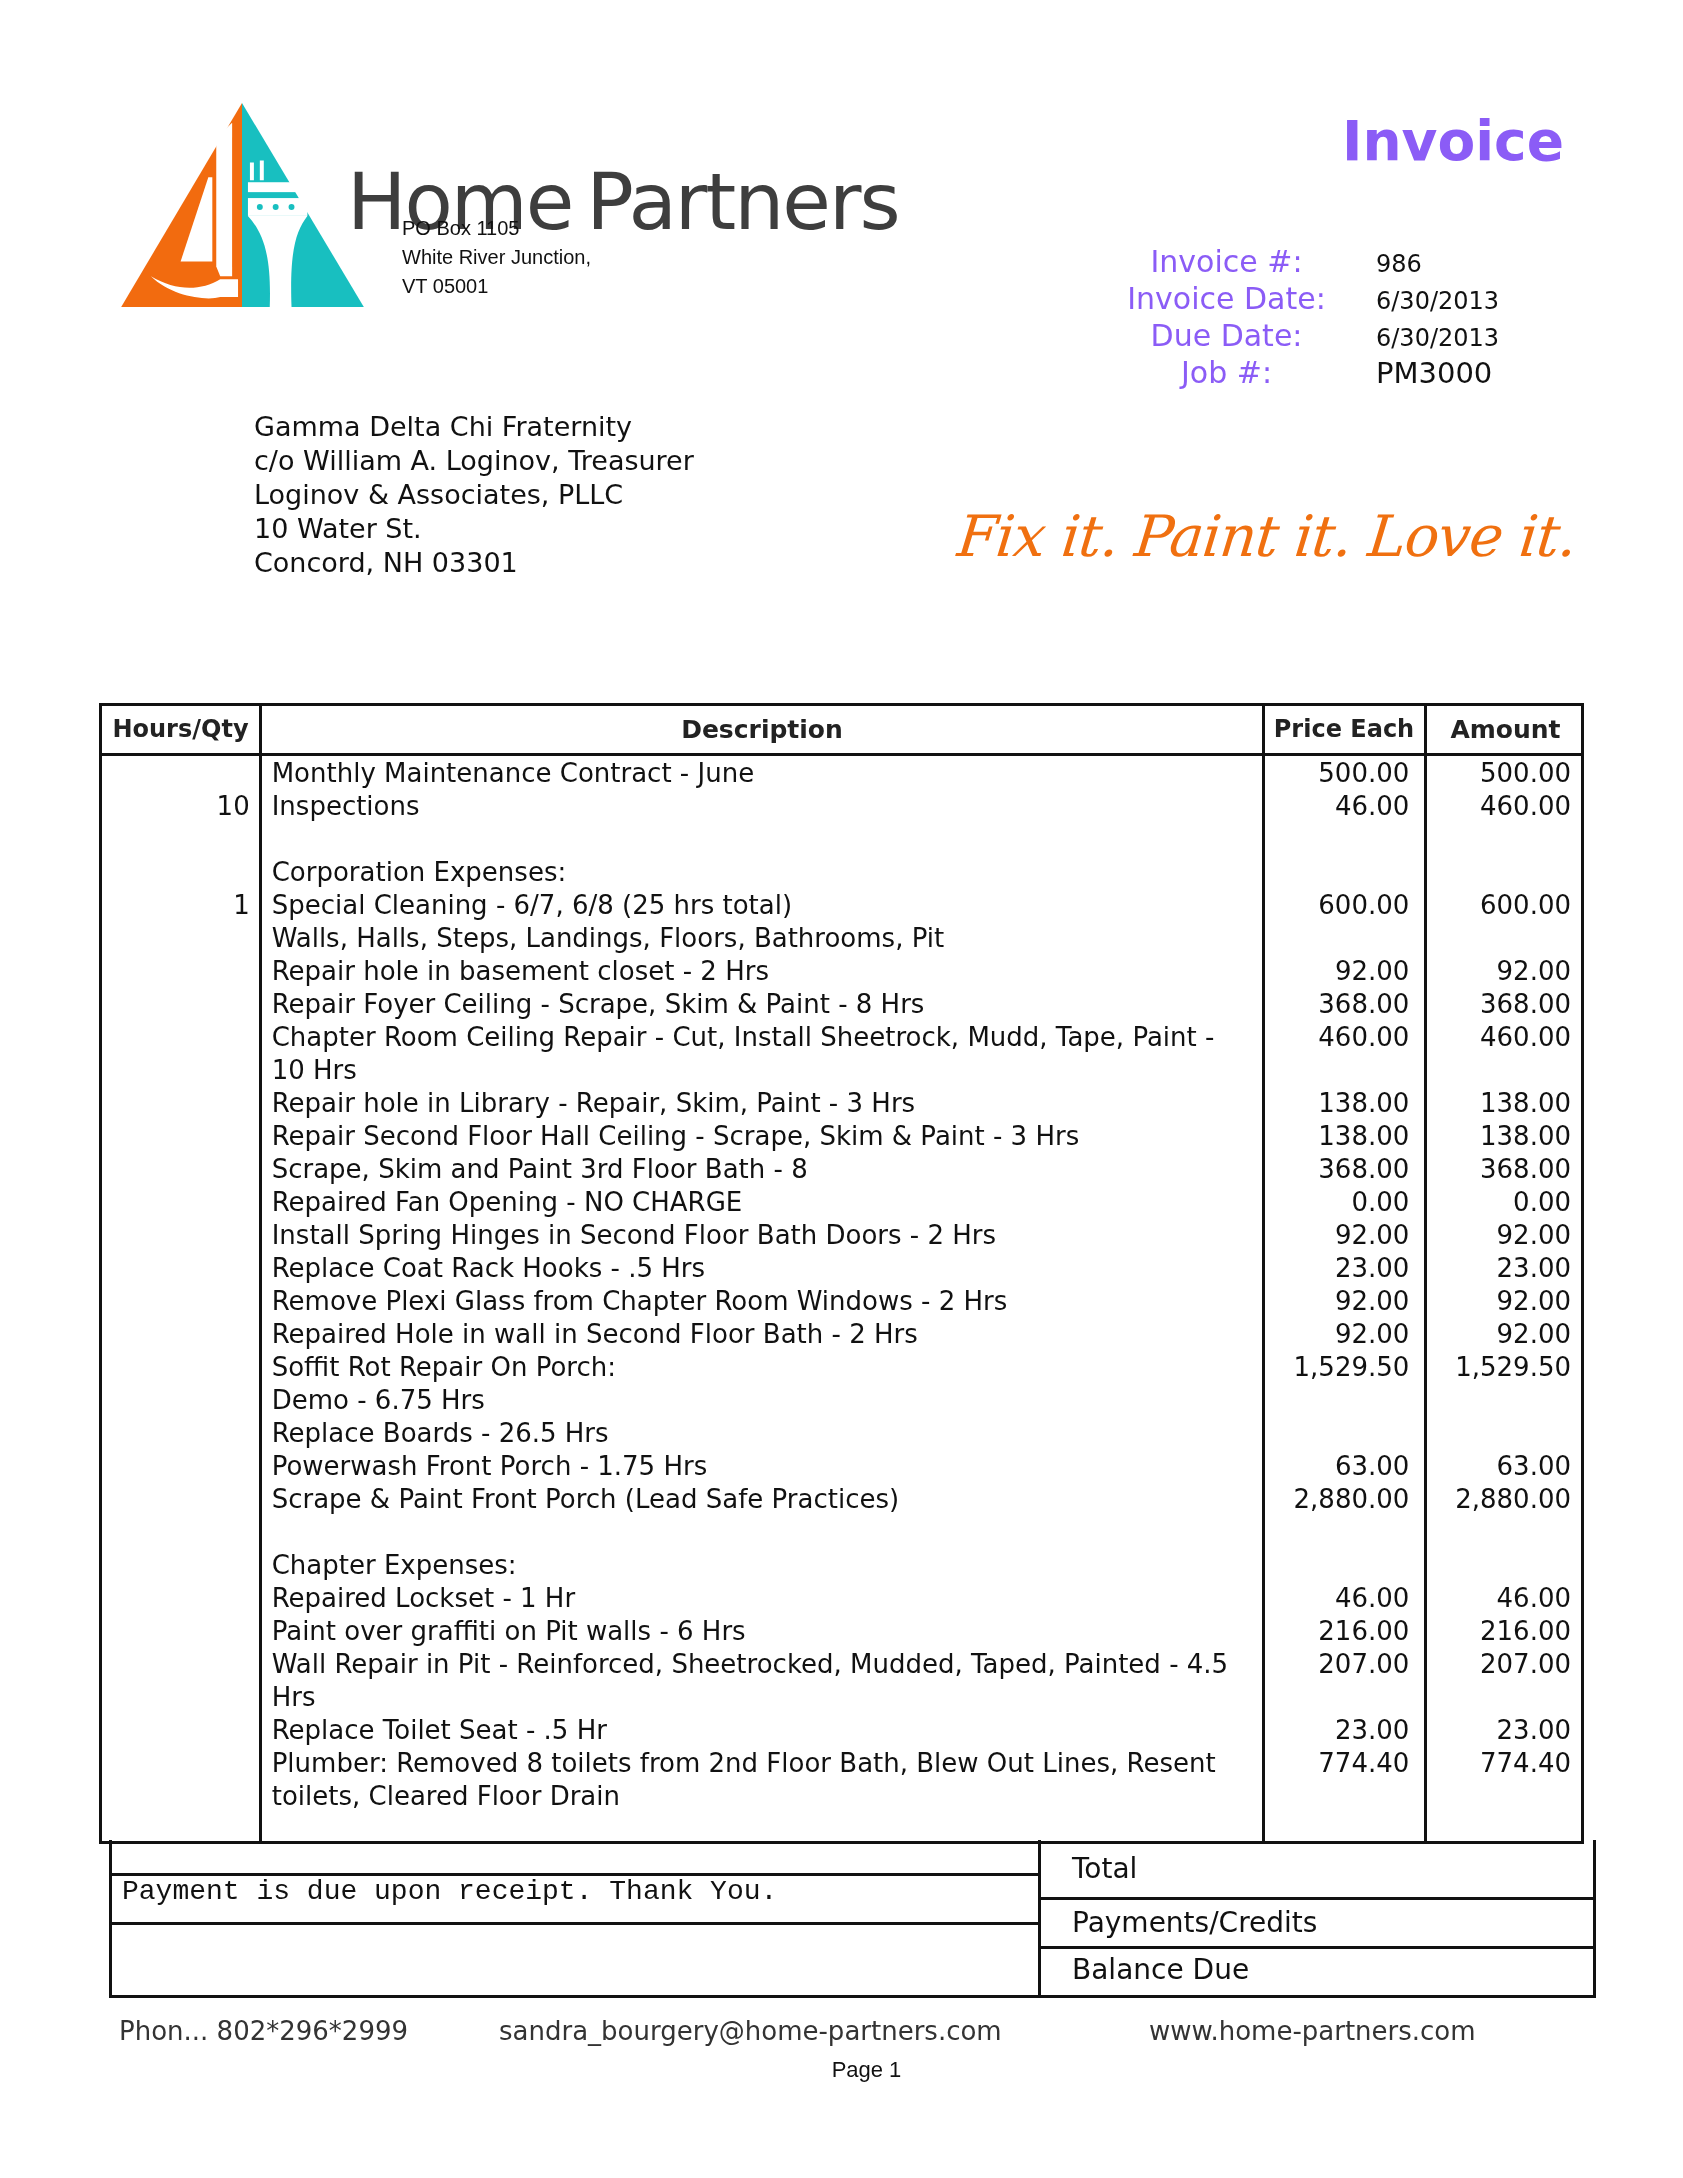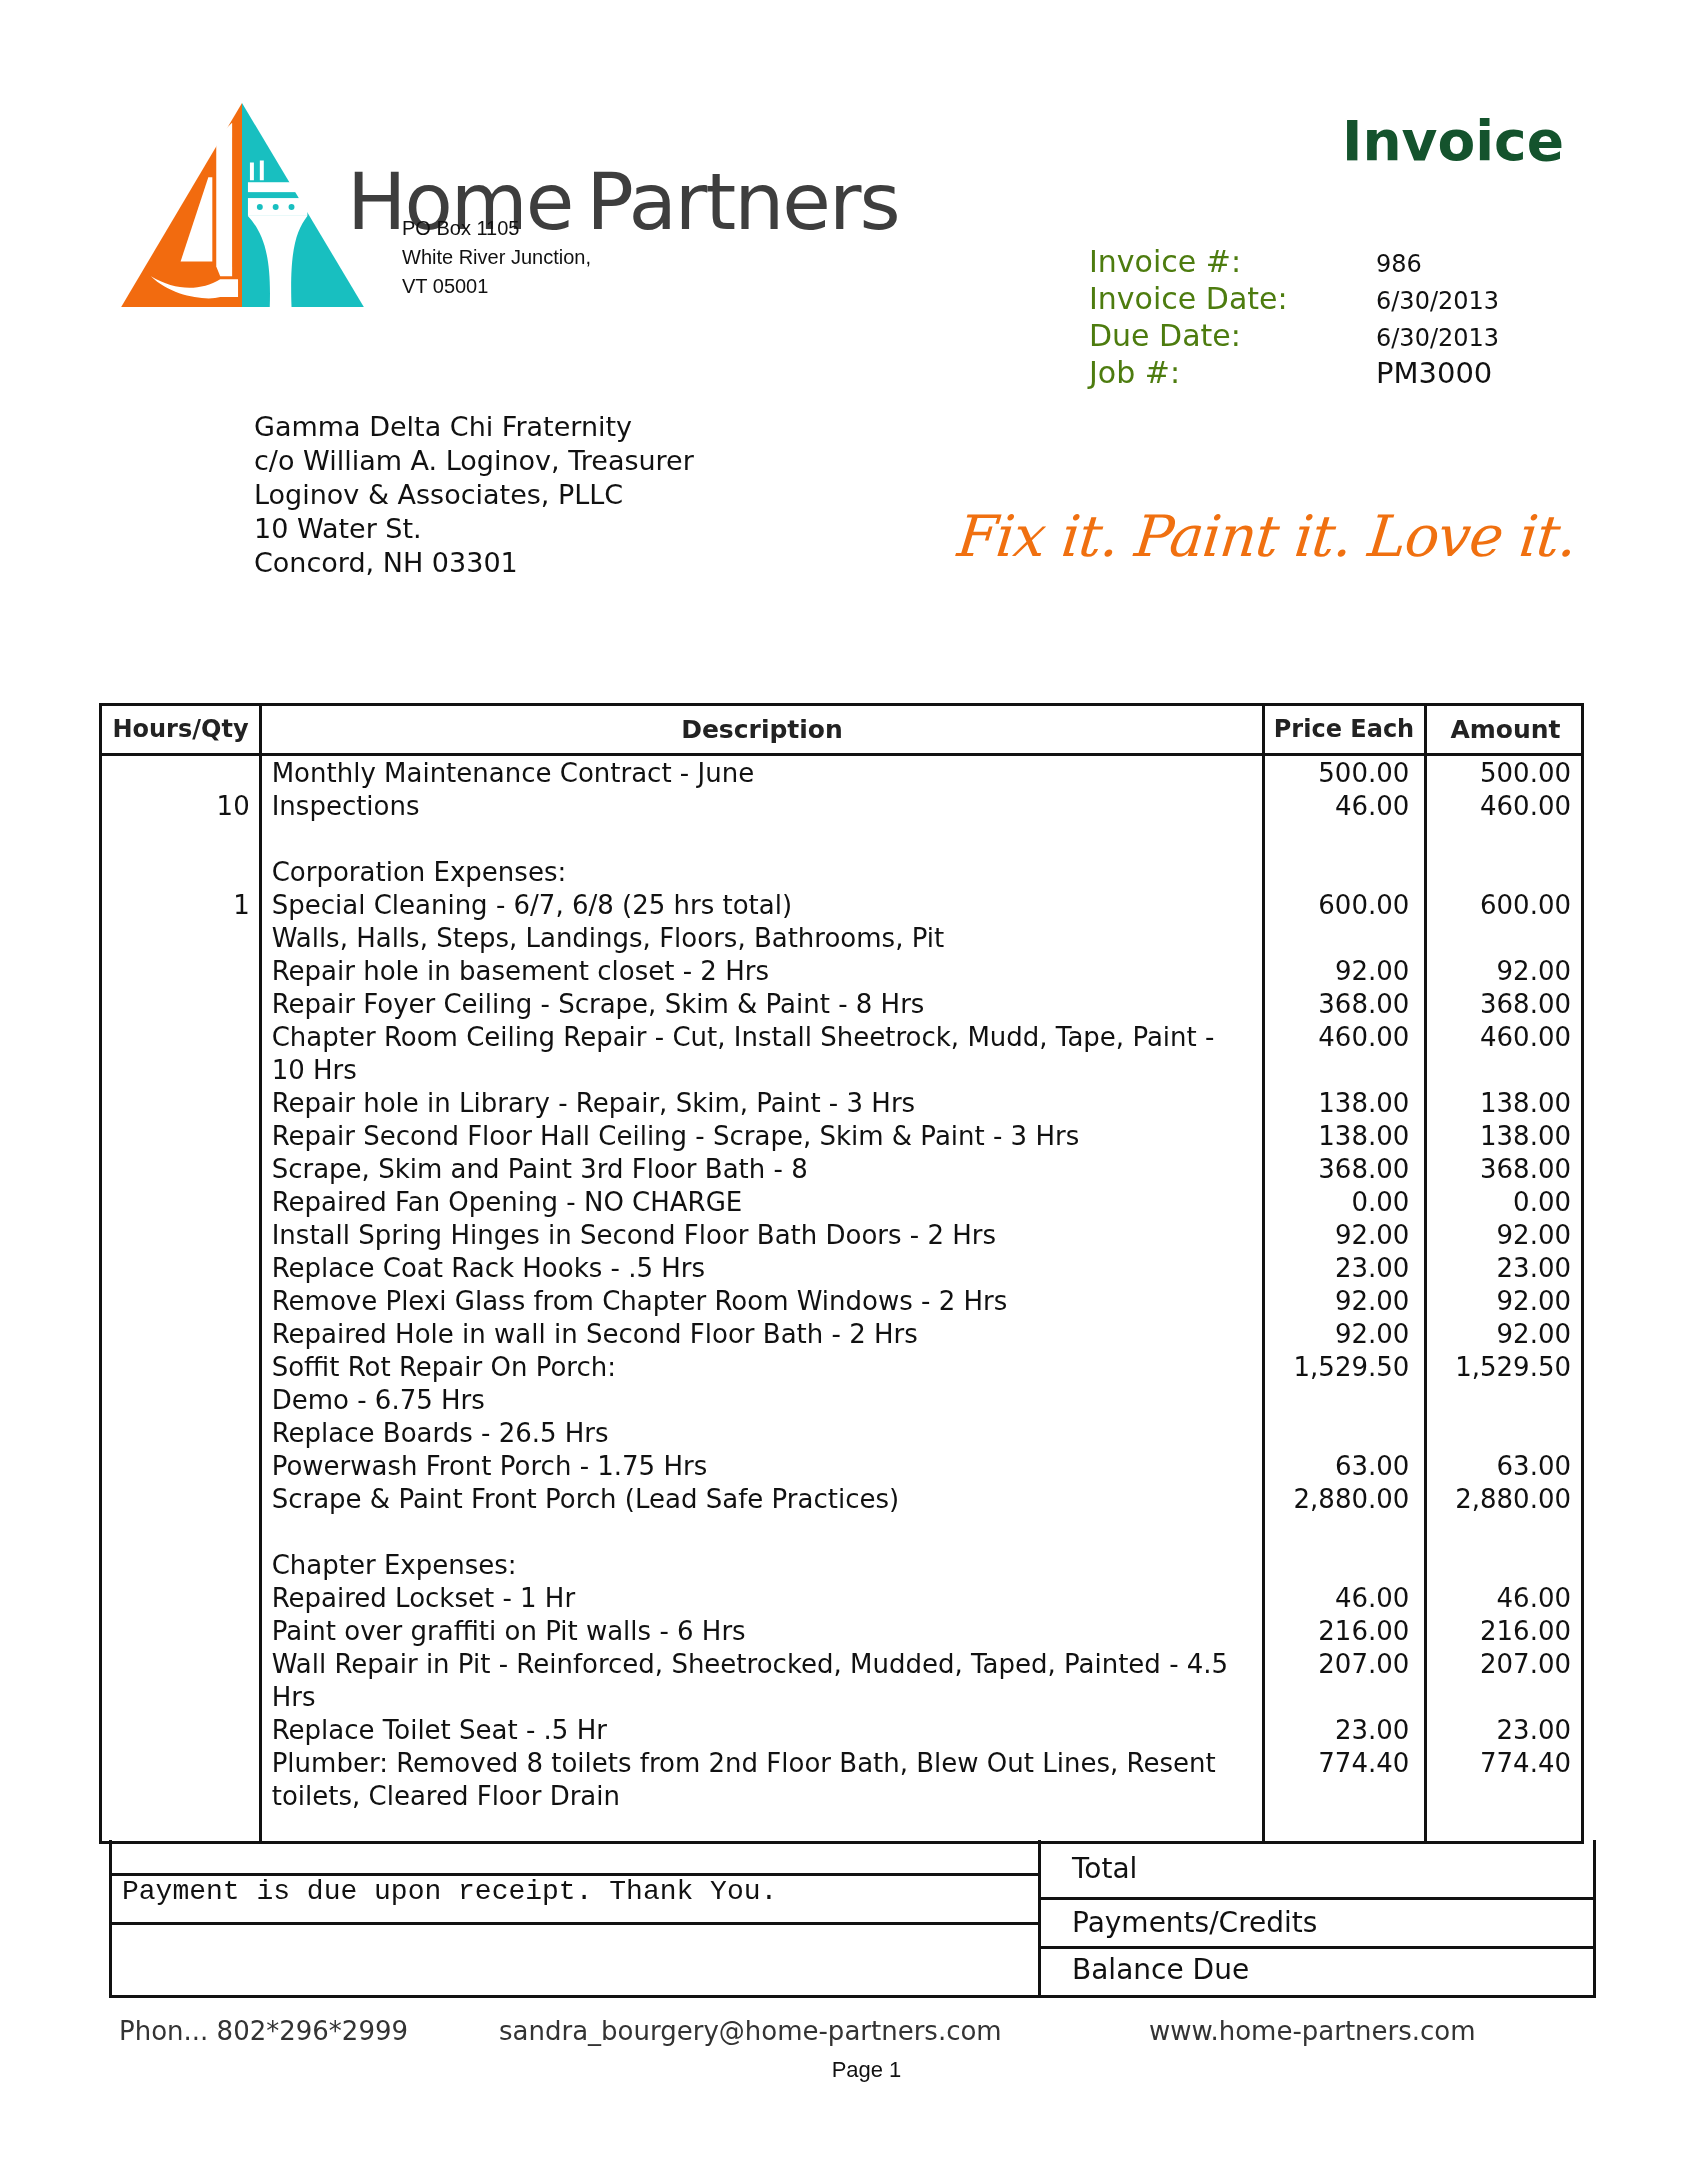--- a/index.html
+++ b/index.html
@@ -9,27 +9,27 @@
 
   
   #logo-mark { left:121px; top:103px; width:243px; height:206px; }
   #brand-name { left:347px; top:117px; font-size:79px; color:#3e3e3e; letter-spacing:-2px;
                 font-family:"DejaVu Sans", sans-serif; font-weight:normal; white-space:nowrap;margin-top:39px; }
   #brand-name span.gap { display:inline-block; width:14px; }
   #company-address { left:402px; top:214px; font-size:20px; line-height:29px; color:#111;
                      font-family:"Liberation Sans", sans-serif; }
 
   
-  #invoice-title { right:119px; top:109px; font-size:55px; color:#14532d; font-weight:bold;
+  #invoice-title { right:119px; top:109px; font-size:55px; color:#8b5cf6; font-weight:bold;
                    font-family:"DejaVu Sans", sans-serif; }
 
   
   #invoice-meta { left:1089px; top:244px; width:455px; }
   .meta-row { display:flex; height:37px; align-items:baseline; }
-  .meta-label { width:275px; text-align:left; font-size:30px; color:#4d7c0f;
+  .meta-label { width:275px; text-align:center; font-size:30px; color:#8b5cf6;
                 font-family:"DejaVu Sans", sans-serif; }
   .meta-value { margin-left:12px; font-size:24px; color:#111; font-family:"DejaVu Sans", sans-serif; }
   .meta-row.big .meta-value { font-size:29px; }
 
   
   #bill-to { left:254px; top:410px; font-size:27px; line-height:34px; color:#111;
              font-family:"DejaVu Sans", sans-serif; }
 
   
   #slogan { left:958px; top:503px; font-size:57px; color:#f07010; font-style:italic;

